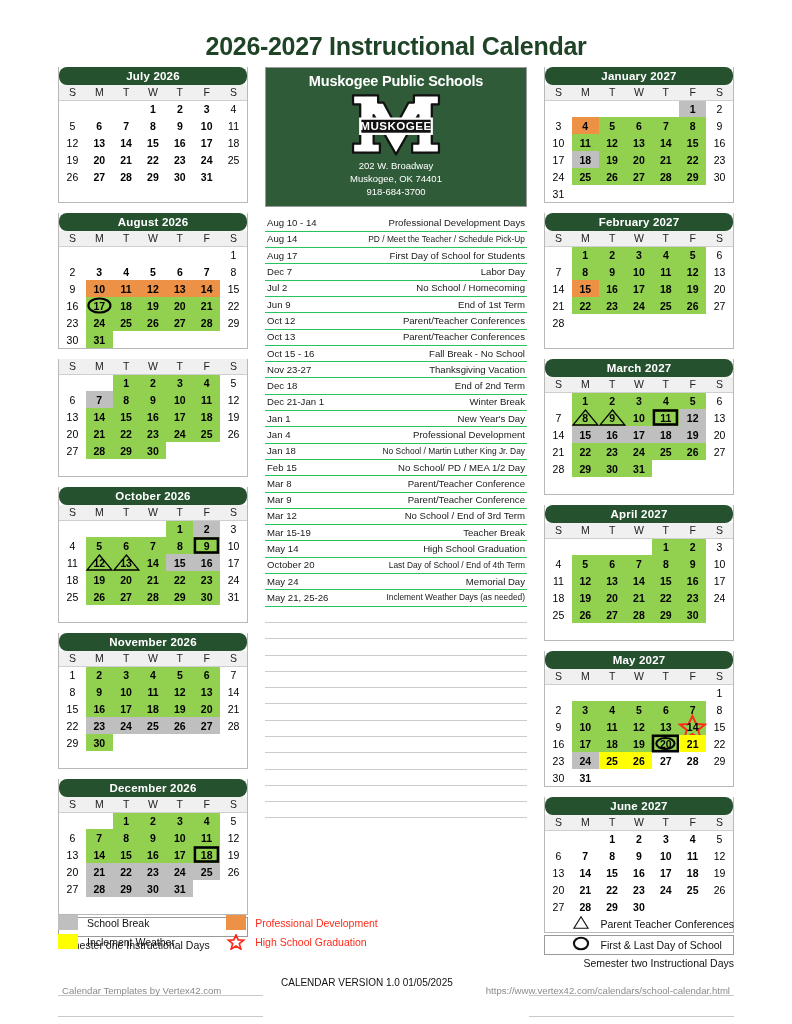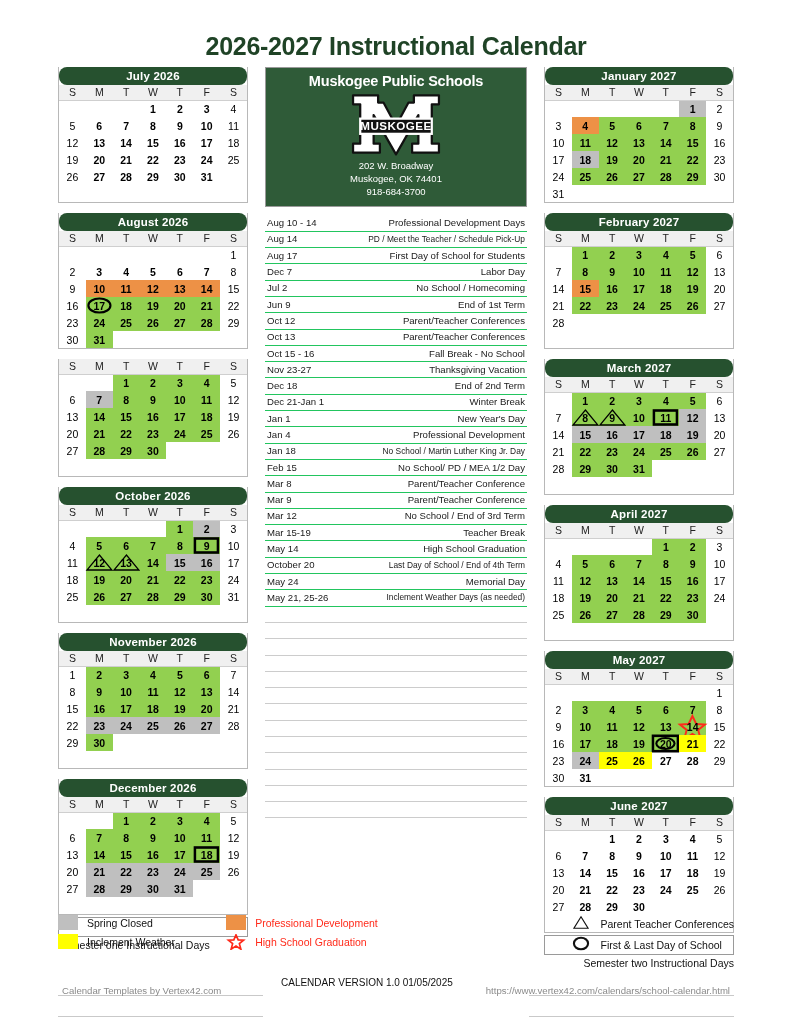--- a/index.html
+++ b/index.html
@@ -1288,21 +1288,21 @@
       <div class="bline"></div>
       <div class="bline"></div>
       <div class="bline"></div>
     </div>
   </div>
 
   <div class="legend">
     <div class="lg-group">
       <div class="lg-item">
         <span class="lg-sw" style="background:#bfbfbf"></span>
-        <span class="lg-label">Spring Closed</span>
+        <span class="lg-label">School Break</span>
       </div>
       <div class="lg-item">
         <span class="lg-sw" style="background:#ffff00"></span>
         <span class="lg-label">Inclement Weather</span>
       </div>
     </div>
 
     <div class="gap1"></div>
 
     <div class="lg-group">

